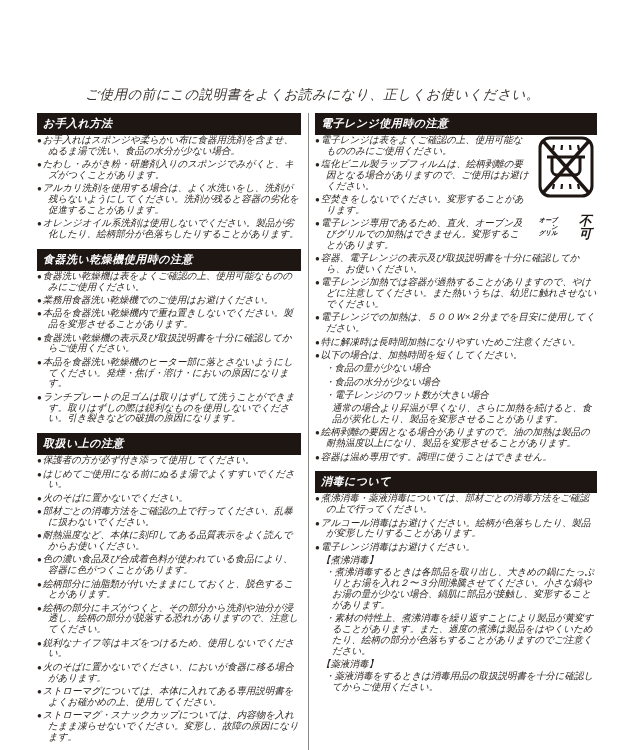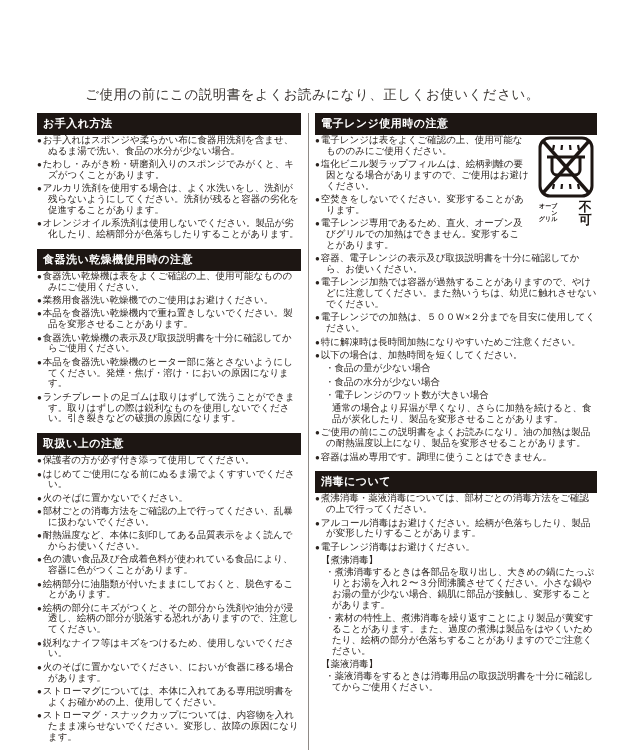--- a/index.html
+++ b/index.html
@@ -3,21 +3,21 @@
 <meta charset="utf-8">
 <style>
   html,body { margin:0; padding:0; }
   body {
     width:625px; height:750px;
     background:#ffffff;
     font-family:"Liberation Sans","DejaVu Sans",sans-serif;
     color:#2b2420;
     overflow:hidden;
   }
-  .page { position:relative; width:625px; height:726px; }
+  .page { position:relative; width:625px; height:726px;font-style:italic; }
   .doc-title {
     padding-top:86px;
     text-align:center;
     font-size:13.5px;
     letter-spacing:0.5px;
     color:#3a3531;
   }
   .content {
     display:flex;
     margin:9px 28px 0 37px;
@@ -57,21 +57,21 @@
     width:62px;
     margin:1px 0 4px 6px;
     text-align:center;
   }
   .mw-icon svg { display:block; margin:0 auto; }
   .mw-label {
     display:flex;
     justify-content:center;
     align-items:center;
     gap:16px;
-    margin-top:2px;
+    margin-top:16px;
     color:#1d1613;
   }
   .mw-label .small-stack {
     display:flex;
     flex-direction:column;
     font-size:6px;
     line-height:1.15;
     font-weight:bold;
     text-align:right;
   }
@@ -158,21 +158,21 @@
           <div class="item bullet">電子レンジ専用であるため、直火、オーブン及びグリルでの加熱はできません。変形することがあります。</div>
           <div class="item bullet">容器、電子レンジの表示及び取扱説明書を十分に確認してから、お使いください。</div>
           <div class="item bullet">電子レンジ加熱では容器が過熱することがありますので、やけどに注意してください。また熱いうちは、幼児に触れさせないでください。</div>
           <div class="item bullet">電子レンジでの加熱は、５００Ｗ×２分までを目安に使用してください。</div>
           <div class="item bullet">特に解凍時は長時間加熱になりやすいためご注意ください。</div>
           <div class="item bullet">以下の場合は、加熱時間を短くしてください。</div>
           <div class="item sub">食品の量が少ない場合</div>
           <div class="item sub">食品の水分が少ない場合</div>
           <div class="item sub">電子レンジのワット数が大きい場合</div>
           <div class="item note">通常の場合より昇温が早くなり、さらに加熱を続けると、食品が炭化したり、製品を変形させることがあります。</div>
-          <div class="item bullet">ご使用の前にこの説明書をよくお読みになり。油の加熱は製品の耐熱温度以上になり、製品を変形させることがあります。</div>
+          <div class="item bullet">絵柄剥離の要因となる場合がありますので。油の加熱は製品の耐熱温度以上になり、製品を変形させることがあります。</div>
           <div class="item bullet">容器は温め専用です。調理に使うことはできません。</div>
         </section>
         <section class="section">
           <div class="sec-header">消毒について</div>
           <div class="item bullet">煮沸消毒・薬液消毒については、部材ごとの消毒方法をご確認の上で行ってください。</div>
           <div class="item bullet">アルコール消毒はお避けください。絵柄が色落ちしたり、製品が変形したりすることがあります。</div>
           <div class="item bullet">電子レンジ消毒はお避けください。</div>
           <div class="item bracket">【煮沸消毒】</div>
           <div class="item sub">煮沸消毒するときは各部品を取り出し、大きめの鍋にたっぷりとお湯を入れ２〜３分間沸騰させてください。小さな鍋やお湯の量が少ない場合、鍋肌に部品が接触し、変形することがあります。</div>
           <div class="item sub">素材の特性上、煮沸消毒を繰り返すことにより製品が黄変することがあります。また、過度の煮沸は製品をはやくいためたり、絵柄の部分が色落ちすることがありますのでご注意ください。</div>

